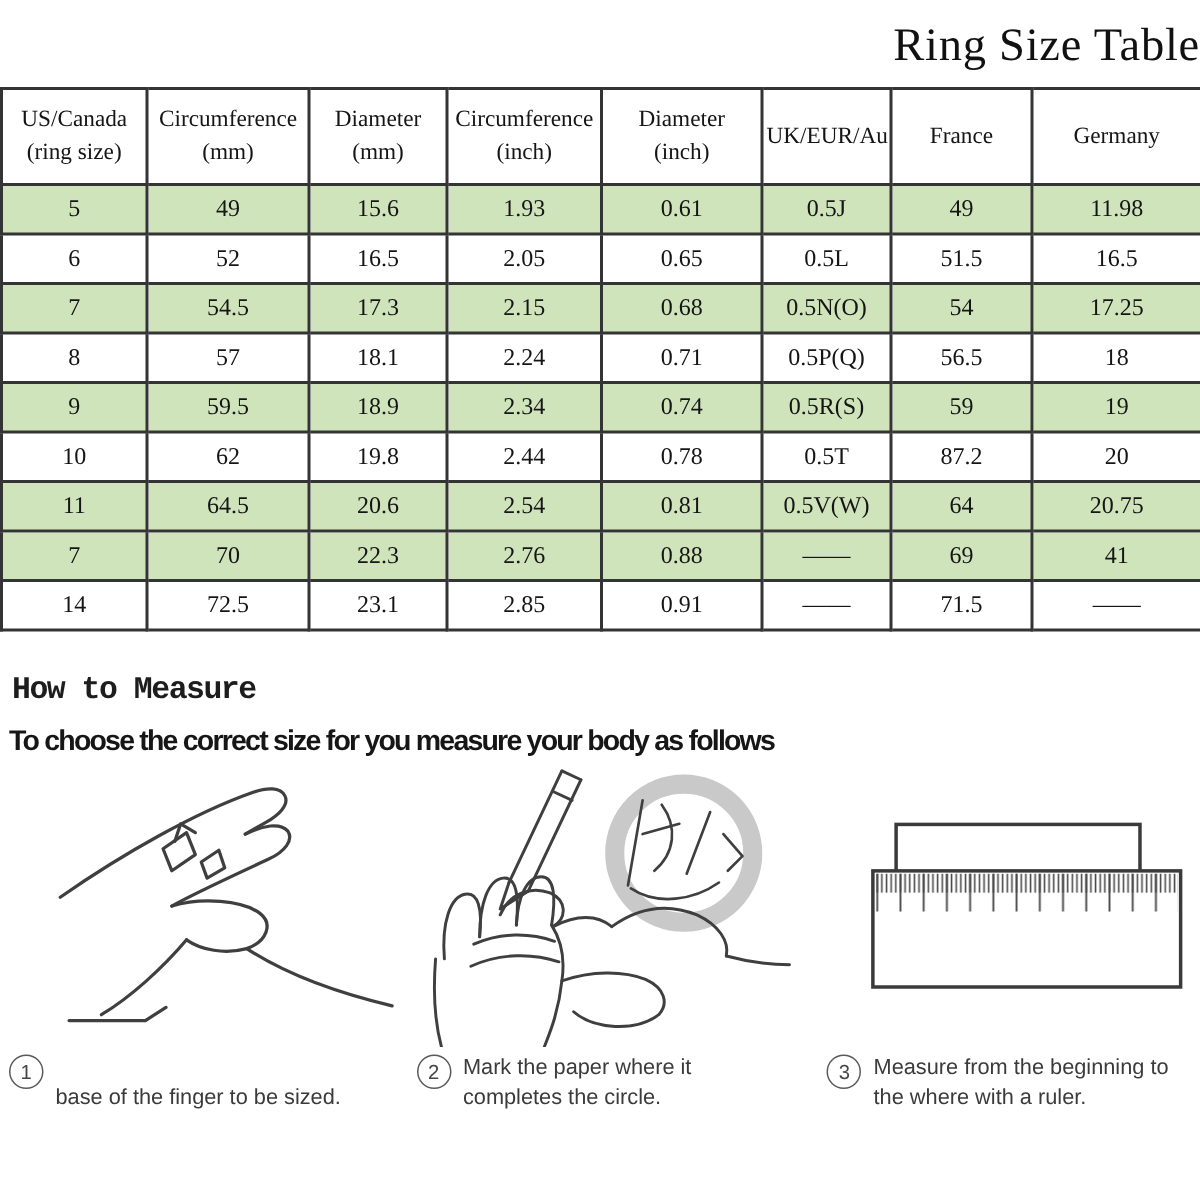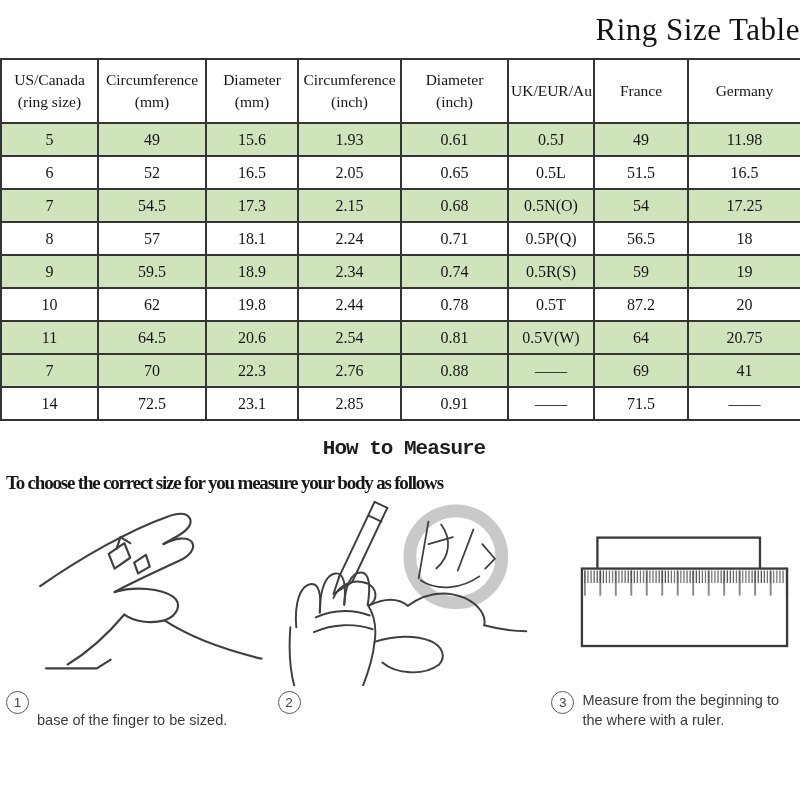--- a/index.html
+++ b/index.html
@@ -20,27 +20,27 @@
   }
   table.ring-table th, table.ring-table td{
     border:2px solid #343434;text-align:center;vertical-align:middle;
     padding:0 2px;overflow:hidden;
   }
   table.ring-table th{height:62px;font-weight:400;font-size:15.5px;line-height:1.45;}
   table.ring-table td{height:31px;font-size:16px;}
   tr.green td{background:#d0e4bc;}
 
   .measure-heading{
-    margin:16px 0 0 8px;
+    margin:28px 0 0 8px;
     font-family:"Liberation Mono","DejaVu Sans Mono",monospace;
-    font-size:21px;font-weight:600;letter-spacing:-1px;color:#1d1d1d;text-align:center;
+    font-size:21px;font-weight:600;letter-spacing:-1px;color:#1d1d1d;
   }
   .instruction{
     margin:12px 0 0 6px;
-    font-family:Liberation Serif, serif;
+    font-family:Liberation Sans, sans-serif;
     font-size:19px;font-weight:600;letter-spacing:-1.2px;color:#161616;
     white-space:nowrap;
   }
 
   .panels{margin-top:6px;height:186px;display:flex;align-items:flex-start;}
   .panel{flex:0 0 auto;}
   .p1{margin-left:16px;width:250px;height:186px;}
   .p2{margin-left:8px;width:255px;height:186px;}
   .p3{margin-left:38px;width:235px;height:150px;margin-top:26px;}
 
@@ -268,20 +268,24 @@
   <div class="captions">
     <div class="caption c1">
       <span class="circle-num">1</span>
       <span class="cap-text">
         <br>
         <span>base of the finger to be sized.</span>
       </span>
     </div>
     <div class="caption c2">
       <span class="circle-num">2</span>
+      <span class="cap-text">
+        <span>Mark the paper where it</span><br>
+        <span>completes the circle.</span>
+      </span>
     </div>
     <div class="caption c3">
       <span class="circle-num">3</span>
       <span class="cap-text">
         <span>Measure from the beginning to</span><br>
         <span>the where with a ruler.</span>
       </span>
     </div>
   </div>
 

